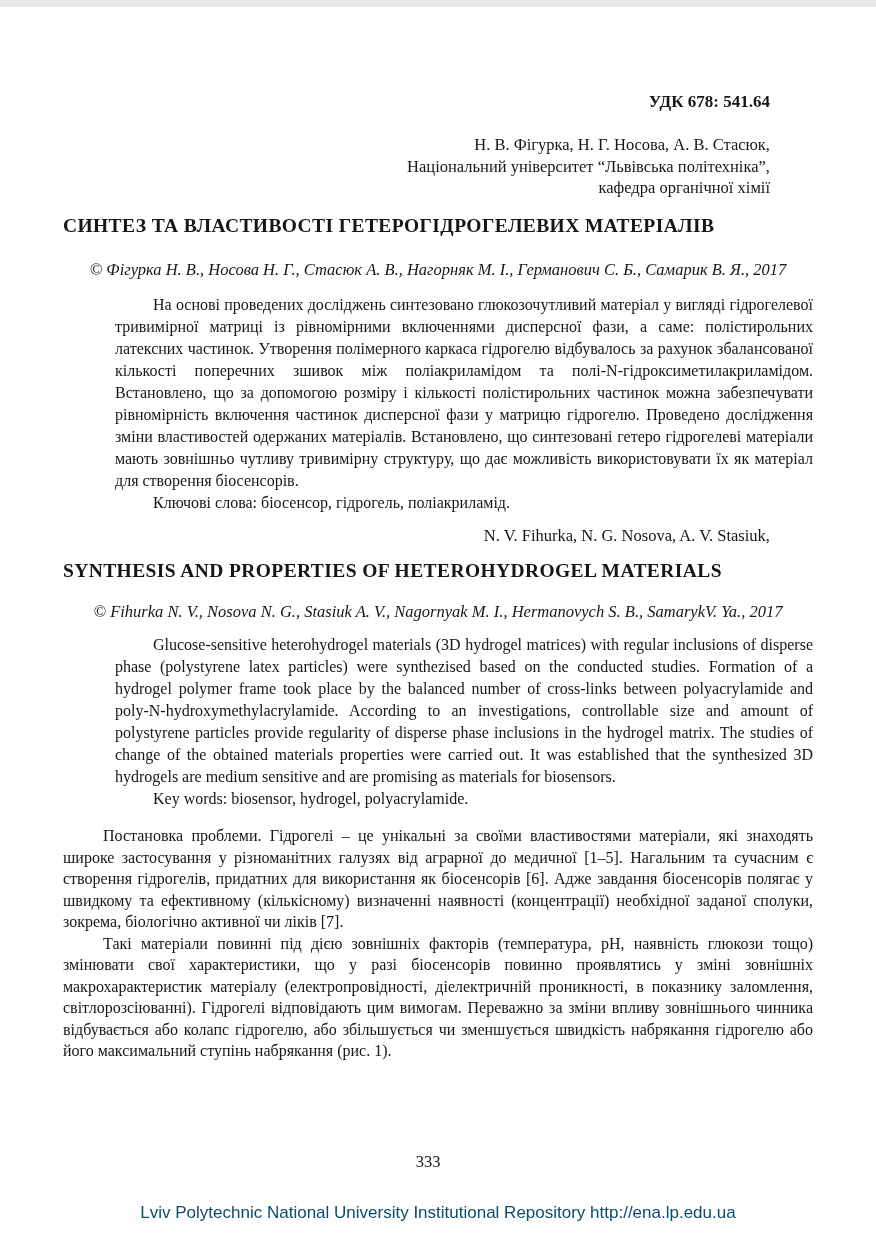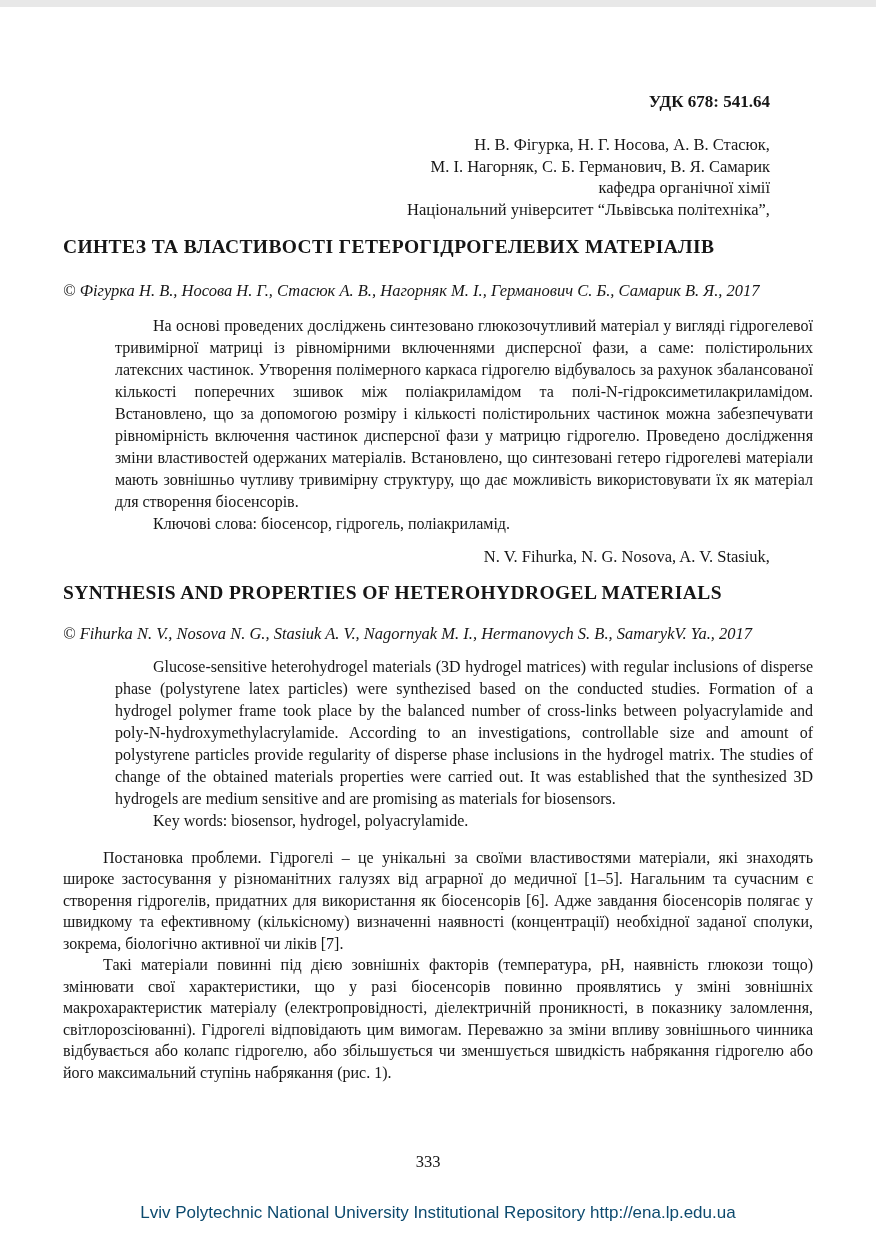--- a/index.html
+++ b/index.html
@@ -45,20 +45,21 @@
     letter-spacing: 0.4px;
     line-height: 24px;
   }
   .article-title.en { margin-top: 13px; }
 
   .copyright {
     margin-top: 21px;
     font-style: italic;
     font-size: 16.5px;
     line-height: 21px;
+    text-align: center;
   }
   .copyright.en { margin-top: 18px; }
 
   .abstract {
     margin-top: 14px;
     margin-left: 52px;
     font-weight: normal;
     font-size: 16px;
     line-height: 22px;
     text-align: justify;
@@ -103,23 +104,22 @@
 </style>
 </head>
 <body>
 
 <div class="page">
 
   <div class="udc">УДК 678: 541.64</div>
 
   <div class="header-block">
     <div class="authors">Н. В. Фігурка, Н. Г. Носова, А. В. Стасюк,</div>
-    <div class="authors">М. І. Нагорняк, С. Б. Германович, В. Я. Самарик</div>
+    <div>Національний університет “Львівська політехніка”,</div>
     <div>кафедра органічної хімії</div>
-    <div>Національний університет “Львівська політехніка”,</div>
   </div>
 
   <h1 class="article-title">СИНТЕЗ ТА ВЛАСТИВОСТІ ГЕТЕРОГІДРОГЕЛЕВИХ МАТЕРІАЛІВ</h1>
 
   <div class="copyright">© Фігурка Н. В., Носова Н. Г., Стасюк А. В., Нагорняк М. І., Германович С. Б.,  Самарик В. Я., 2017</div>
 
   <div class="abstract">
     <p>На основі проведених досліджень синтезовано глюкозочутливий матеріал у вигляді гідрогелевої тривимірної матриці із рівномірними включеннями дисперсної фази, а саме: полістирольних латексних частинок. Утворення полімерного каркаса гідрогелю відбувалось за рахунок збалансованої кількості поперечних зшивок між поліакриламідом та полі-N-гідроксиметилакриламідом. Встановлено, що за допомогою розміру і кількості полістирольних частинок можна забезпечувати рівномірність включення частинок дисперсної фази у матрицю гідрогелю. Проведено дослідження зміни властивостей одержаних матеріалів. Встановлено, що синтезовані гетеро гідрогелеві матеріали мають зовнішньо чутливу тривимірну структуру, що дає можливість використовувати їх як матеріал для створення біосенсорів.</p>
     <p>Ключові слова: біосенсор, гідрогель, поліакриламід.</p>
   </div>

